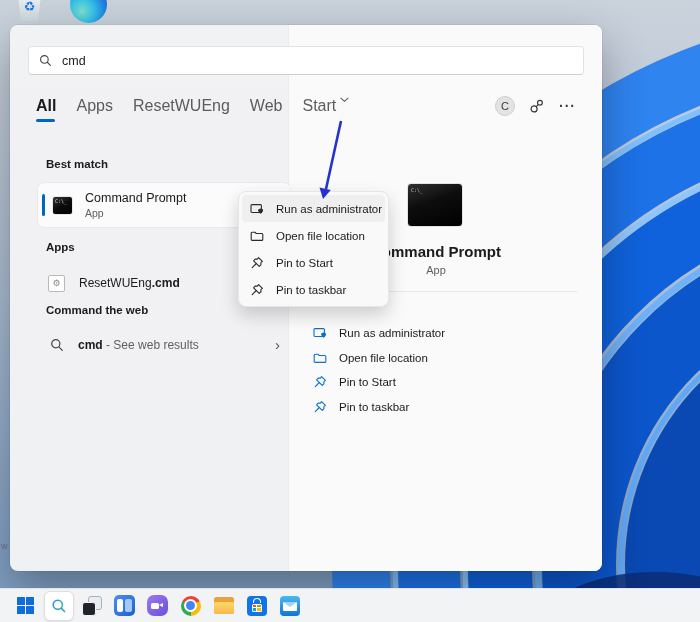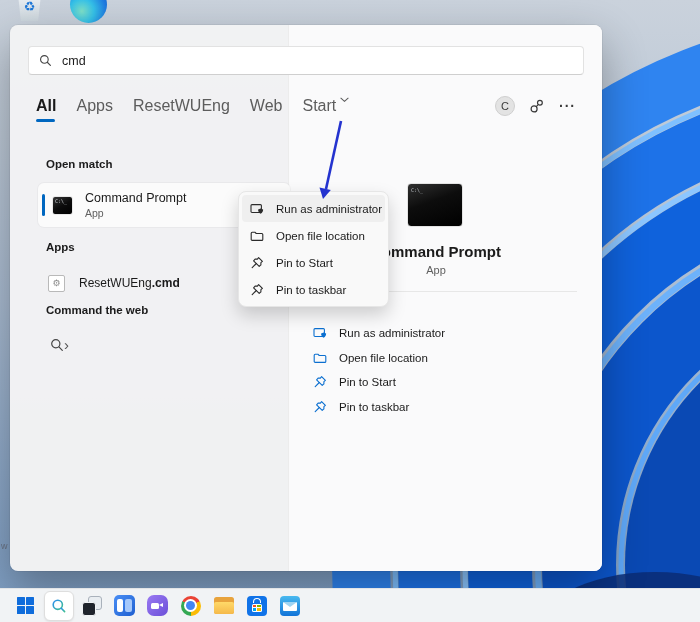--- a/index.html
+++ b/index.html
@@ -270,21 +270,21 @@
       <div class="spacer"></div>
       <div class="avatar">
           <span>C</span>
         </div>
       <svg class="ic share-ic" width="16" height="16">
           <use href="#i-share"></use>
         </svg>
       <div class="more-dots">···</div>
     </div>
 
-    <div class="sec-header" style="top:133px">Open match</div>
+    <div class="sec-header" style="top:133px">Best match</div>
 
     <div class="bm-card">
       <div class="bm-accent"></div>
       <div class="cmd-ico-sm">C:\_</div>
       <div class="bm-text">
         <div class="bm-title">Command Prompt</div>
         <div class="bm-sub">App</div>
       </div>
     </div>
 
@@ -296,20 +296,21 @@
         </div>
       <div class="app-row-label"><span>ResetWUEng</span><b>.cmd</b></div>
     </div>
 
     <div class="sec-header" style="top:279px">Command the web</div>
 
     <div class="web-row">
       <svg class="ic" width="14" height="14">
           <use href="#i-search"></use>
         </svg>
+      <div class="web-label"><b>cmd</b><span class="web-suffix"> - See web results</span></div>
       <div class="web-chevron">›</div>
     </div>
 
   </div>
 
   <div class="ctx-menu">
     <div class="ctx-item highlighted">
       <svg class="ic" width="14" height="14">
           <use href="#i-admin"></use>
         </svg>

